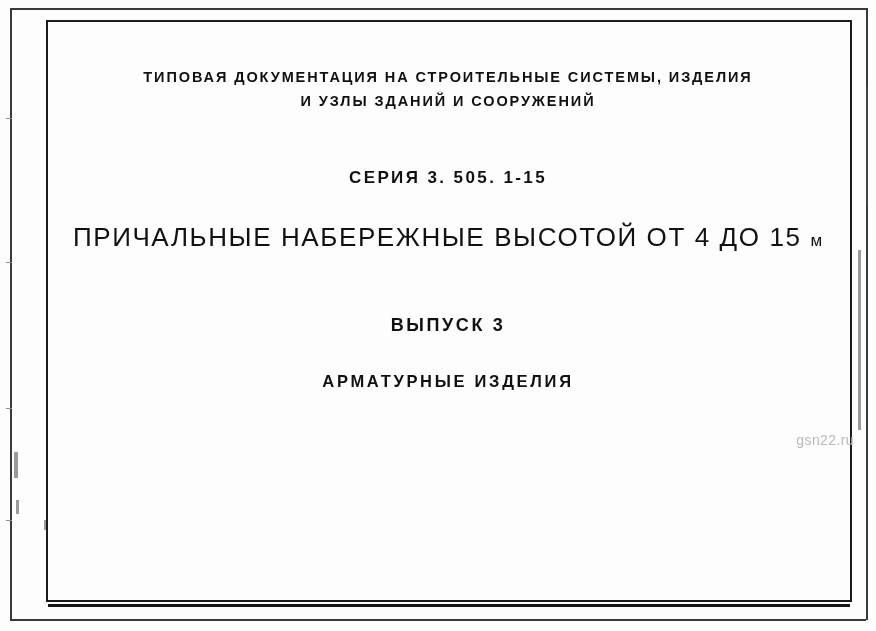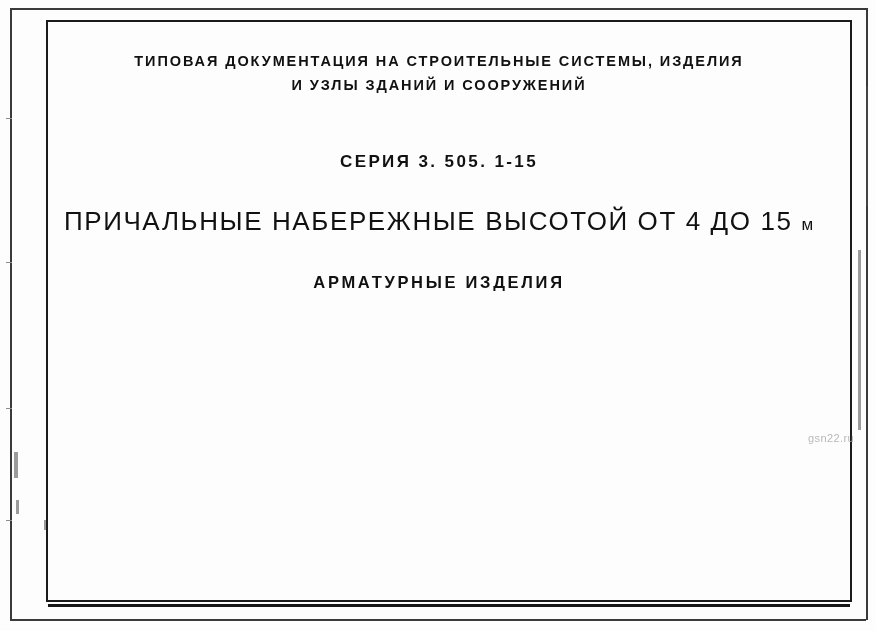--- a/index.html
+++ b/index.html
@@ -57,26 +57,26 @@
     left: 48px;
     bottom: 24px;
     width: 802px;
     height: 3px;
     background: #161616;
   }
 
   
   .content {
     position: absolute;
-    left: 36px;
+    left: 45px;
     top: 20px;
     width: 806px;
     height: 582px;
     box-sizing: border-box;
-    padding: 18px 26px 0 26px;
+    padding: 34px 26px 0 26px;
     text-align: center;
   }
 
   .line {
     letter-spacing: 1.3px;
     color: #111;
   }
 
   .head-1,
   .head-2 {
@@ -125,21 +125,21 @@
     font-size: 16.5px;
     font-weight: 700;
     letter-spacing: 2.7px;
   }
 
   
   .watermark {
     position: absolute;
     right: 22px;
     top: 432px;
-    font-size: 11px;
+    font-size: 14px;
     color: #b9b9b9;
     letter-spacing: .4px;
   }
 
   
   .bind {
     position: absolute;
     left: 6px;
     width: 6px;
     height: 1px;
@@ -175,20 +175,21 @@
 
     <div class="line head-2">И  УЗЛЫ  ЗДАНИЙ  И  СООРУЖЕНИЙ</div>
 
     <div class="line series">СЕРИЯ  3. 505. 1-15</div>
 
     <div class="line title">
       <span>ПРИЧАЛЬНЫЕ  НАБЕРЕЖНЫЕ  ВЫСОТОЙ ОТ 4 ДО 15</span>
       <span class="small-unit">м</span>
     </div>
 
+    <div class="line issue">ВЫПУСК 3</div>
 
     <div class="line sub-1">АРМАТУРНЫЕ   ИЗДЕЛИЯ</div>
 
   </div>
 
   <div class="watermark">gsn22.ru</div>
 
 </div>
 
 </body></html>

